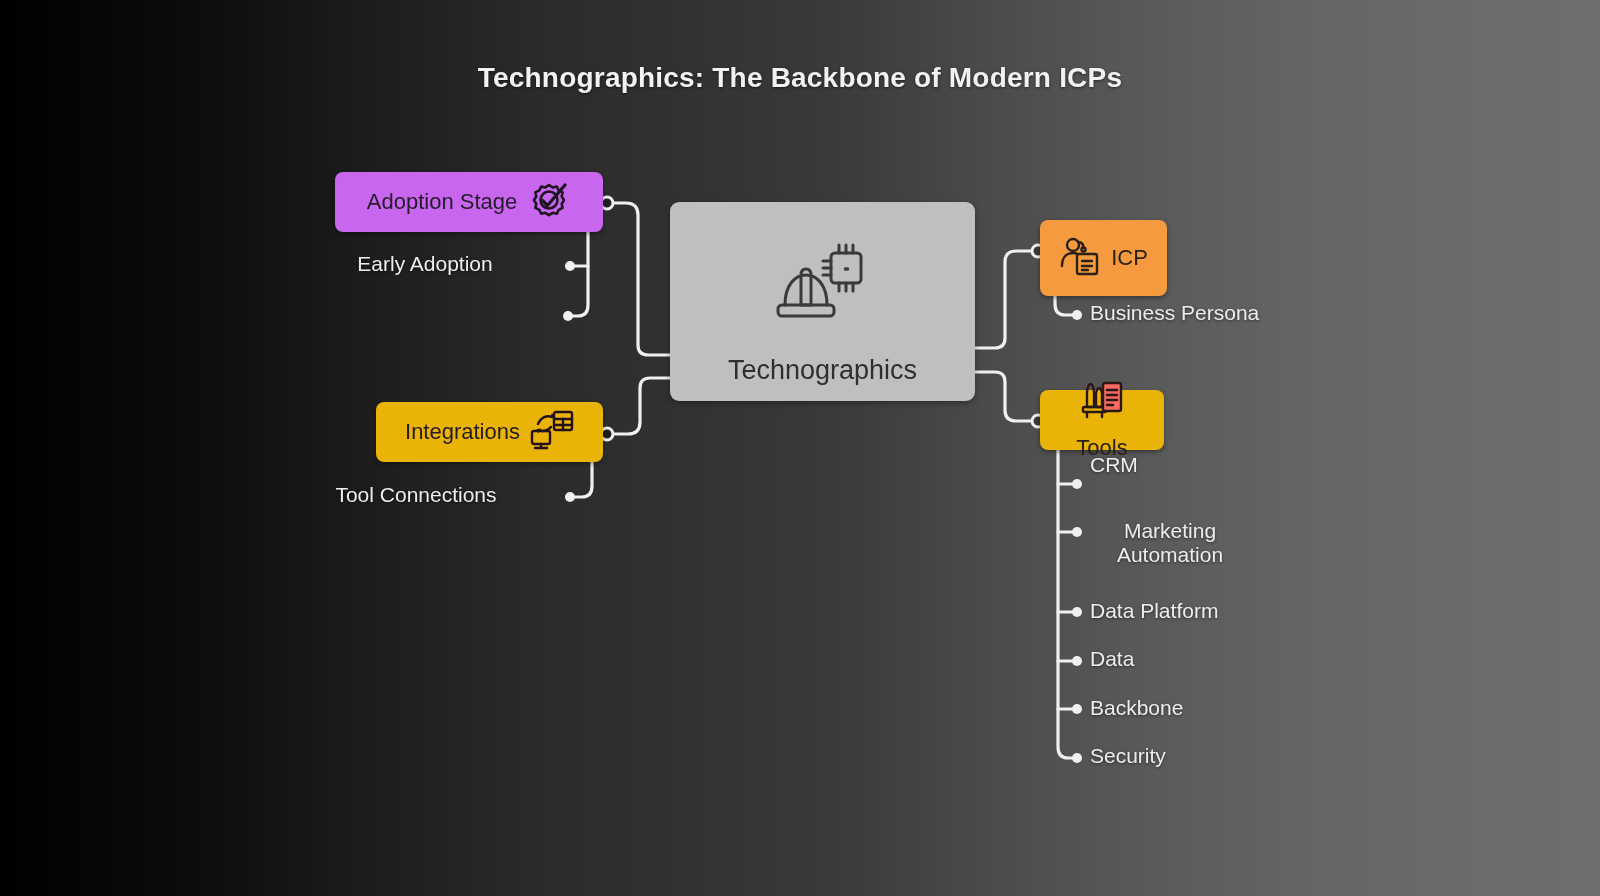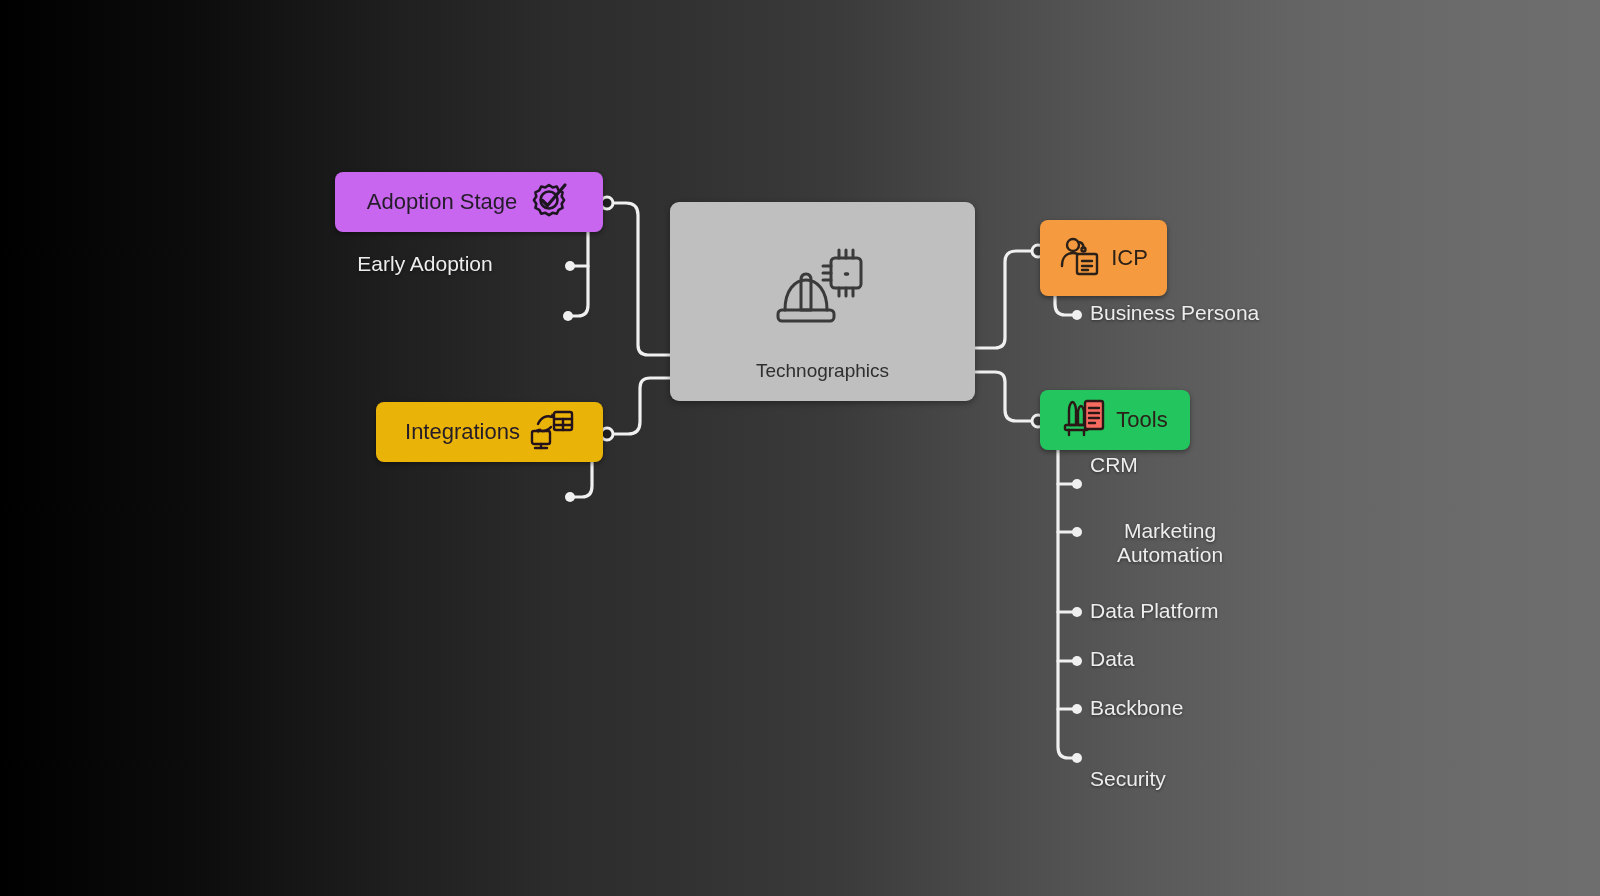--- a/index.html
+++ b/index.html
@@ -29,51 +29,52 @@
           align-items:center; justify-content:center; gap:10px;
           color:#262626; }
 
   #node-center {
     left:670px; top:202px; width:305px; height:199px;
     background:#bfbfbf; border-radius:9px;
     flex-direction:column; gap:4px;
     box-shadow:0 2px 6px rgba(0,0,0,.35);
   }
   #node-center .ctr-icon { margin-top:22px; }
-  #node-center .ctr-label { font-size:19px; color:#2f2f2f; margin-top:22px; }
+  #node-center .ctr-label { font-size:27px; color:#2f2f2f; margin-top:22px; }
 
   .branch { box-shadow:0 2px 5px rgba(0,0,0,.4);text-align:center; }
   .branch .blabel { font-size:22px; color:#241c28; white-space:nowrap; }
 
   #node-adoption { left:335px; top:172px; width:268px; height:60px;
                    background:#c866f0; padding:0 18px; }
   #node-integrations { left:376px; top:402px; width:227px; height:60px;
                    background:#eab308; padding:0 18px; }
   #node-icp { left:1040px; top:220px; width:127px; height:76px;
                    background:#f59a3e; padding:0 16px; }
-  #node-tools { left:1040px; top:390px; width:150px; height:60px;
-                   background:#22c55e; padding:0 16px; }
+  #node-tools { left:1040px; top:390px; width:124px; height:60px;
+                   background:#eab308; padding:0 16px;flex-direction:column; }
   #node-icp .blabel, #node-tools .blabel { color:#2b2118; }
 
   .leaf { position:absolute; color:#ededed; font-size:21px;
           white-space:nowrap; text-shadow:0 1px 3px rgba(0,0,0,.5);text-align:center; }
   .leaf.r { text-align:center; }
   .leaf.wrap { white-space:normal; width:160px; line-height:1.12; }
 
   svg .wire { fill:none; stroke:#f0f0f0; stroke-width:3.2;
               stroke-linecap:round; stroke-linejoin:round; }
   svg .dot  { fill:#f0f0f0; }
   svg .ring { fill:#3a3a3a; stroke:#f0f0f0; stroke-width:3; }
   svg .ring-dark { fill:#1f1f1f; stroke:#f0f0f0; stroke-width:3; }
 </style>
 </head>
 <body>
 
 <div id="stage">
 
+  <div class="title">Technographics: The Backbone of Modern ICPs</div>
 
   <svg id="wires" viewBox="0 0 1600 896">
 
     <path class="wire" d="M 670 355 L 648 355 Q 638 355 638 345 L 638 215
                           Q 638 203 626 203 L 612 203"></path>
 
     <path class="wire" d="M 670 378 L 650 378 Q 640 378 640 388 L 640 422
                           Q 640 434 628 434 L 612 434"></path>
 
     <path class="wire" d="M 975 348 L 995 348 Q 1005 348 1005 338 L 1005 262
@@ -168,20 +169,21 @@
           <line x1="11" y1="35" x2="11" y2="39"></line>
           <line x1="5" y1="39" x2="17" y2="39"></line>
           <path d="M8 15 C 11 8 17 6 22 8"></path>
           <path d="M22 4 l2.5 4 -4.6 1.2 Z" fill="#23121b" stroke="none"></path>
           <path d="M21 18 C 18 22 12 23 9 21"></path>
           <path d="M8 24.5 l-1.6-4.3 4.7-.6 Z" fill="#23121b" stroke="none"></path>
         </g>
       </svg>
     </span>
   </div>
+  <div class="leaf r" style="left:280px; top:483px; width:272px;">Tool Connections</div>
 
   <div class="node branch" id="node-icp">
     <span>
       <svg width="42" height="40" viewBox="0 0 42 40">
         <g fill="none" stroke="#2b2118" stroke-width="2.4" stroke-linecap="round" stroke-linejoin="round">
           <circle cx="14" cy="9" r="6"></circle>
           <path d="M3 30 C 3 21 8 17 14 17 C 17 17 19.5 18 21.5 20"></path>
           <path d="M19 6 C 23 6 24.5 9 24.5 12"></path>
           <circle cx="24.5" cy="13.5" r="2"></circle>
           <rect x="18" y="18" width="20" height="20" rx="2" fill="#f59a3e"></rect>
@@ -213,15 +215,15 @@
       </svg>
     </span>
     <span class="blabel">Tools</span>
   </div>
 
   <div class="leaf" style="left:1090px; top:453px;">CRM</div>
   <div class="leaf wrap" style="left:1090px; top:519px;">Marketing Automation</div>
   <div class="leaf" style="left:1090px; top:599px;">Data Platform</div>
   <div class="leaf" style="left:1090px; top:647px;">Data</div>
   <div class="leaf" style="left:1090px; top:696px;">Backbone</div>
-  <div class="leaf" style="left:1090px; top:744px;margin-top:23px;">Security</div>
+  <div class="leaf" style="left:1090px; top:744px;">Security</div>
 
 </div>
 
 </body></html>

